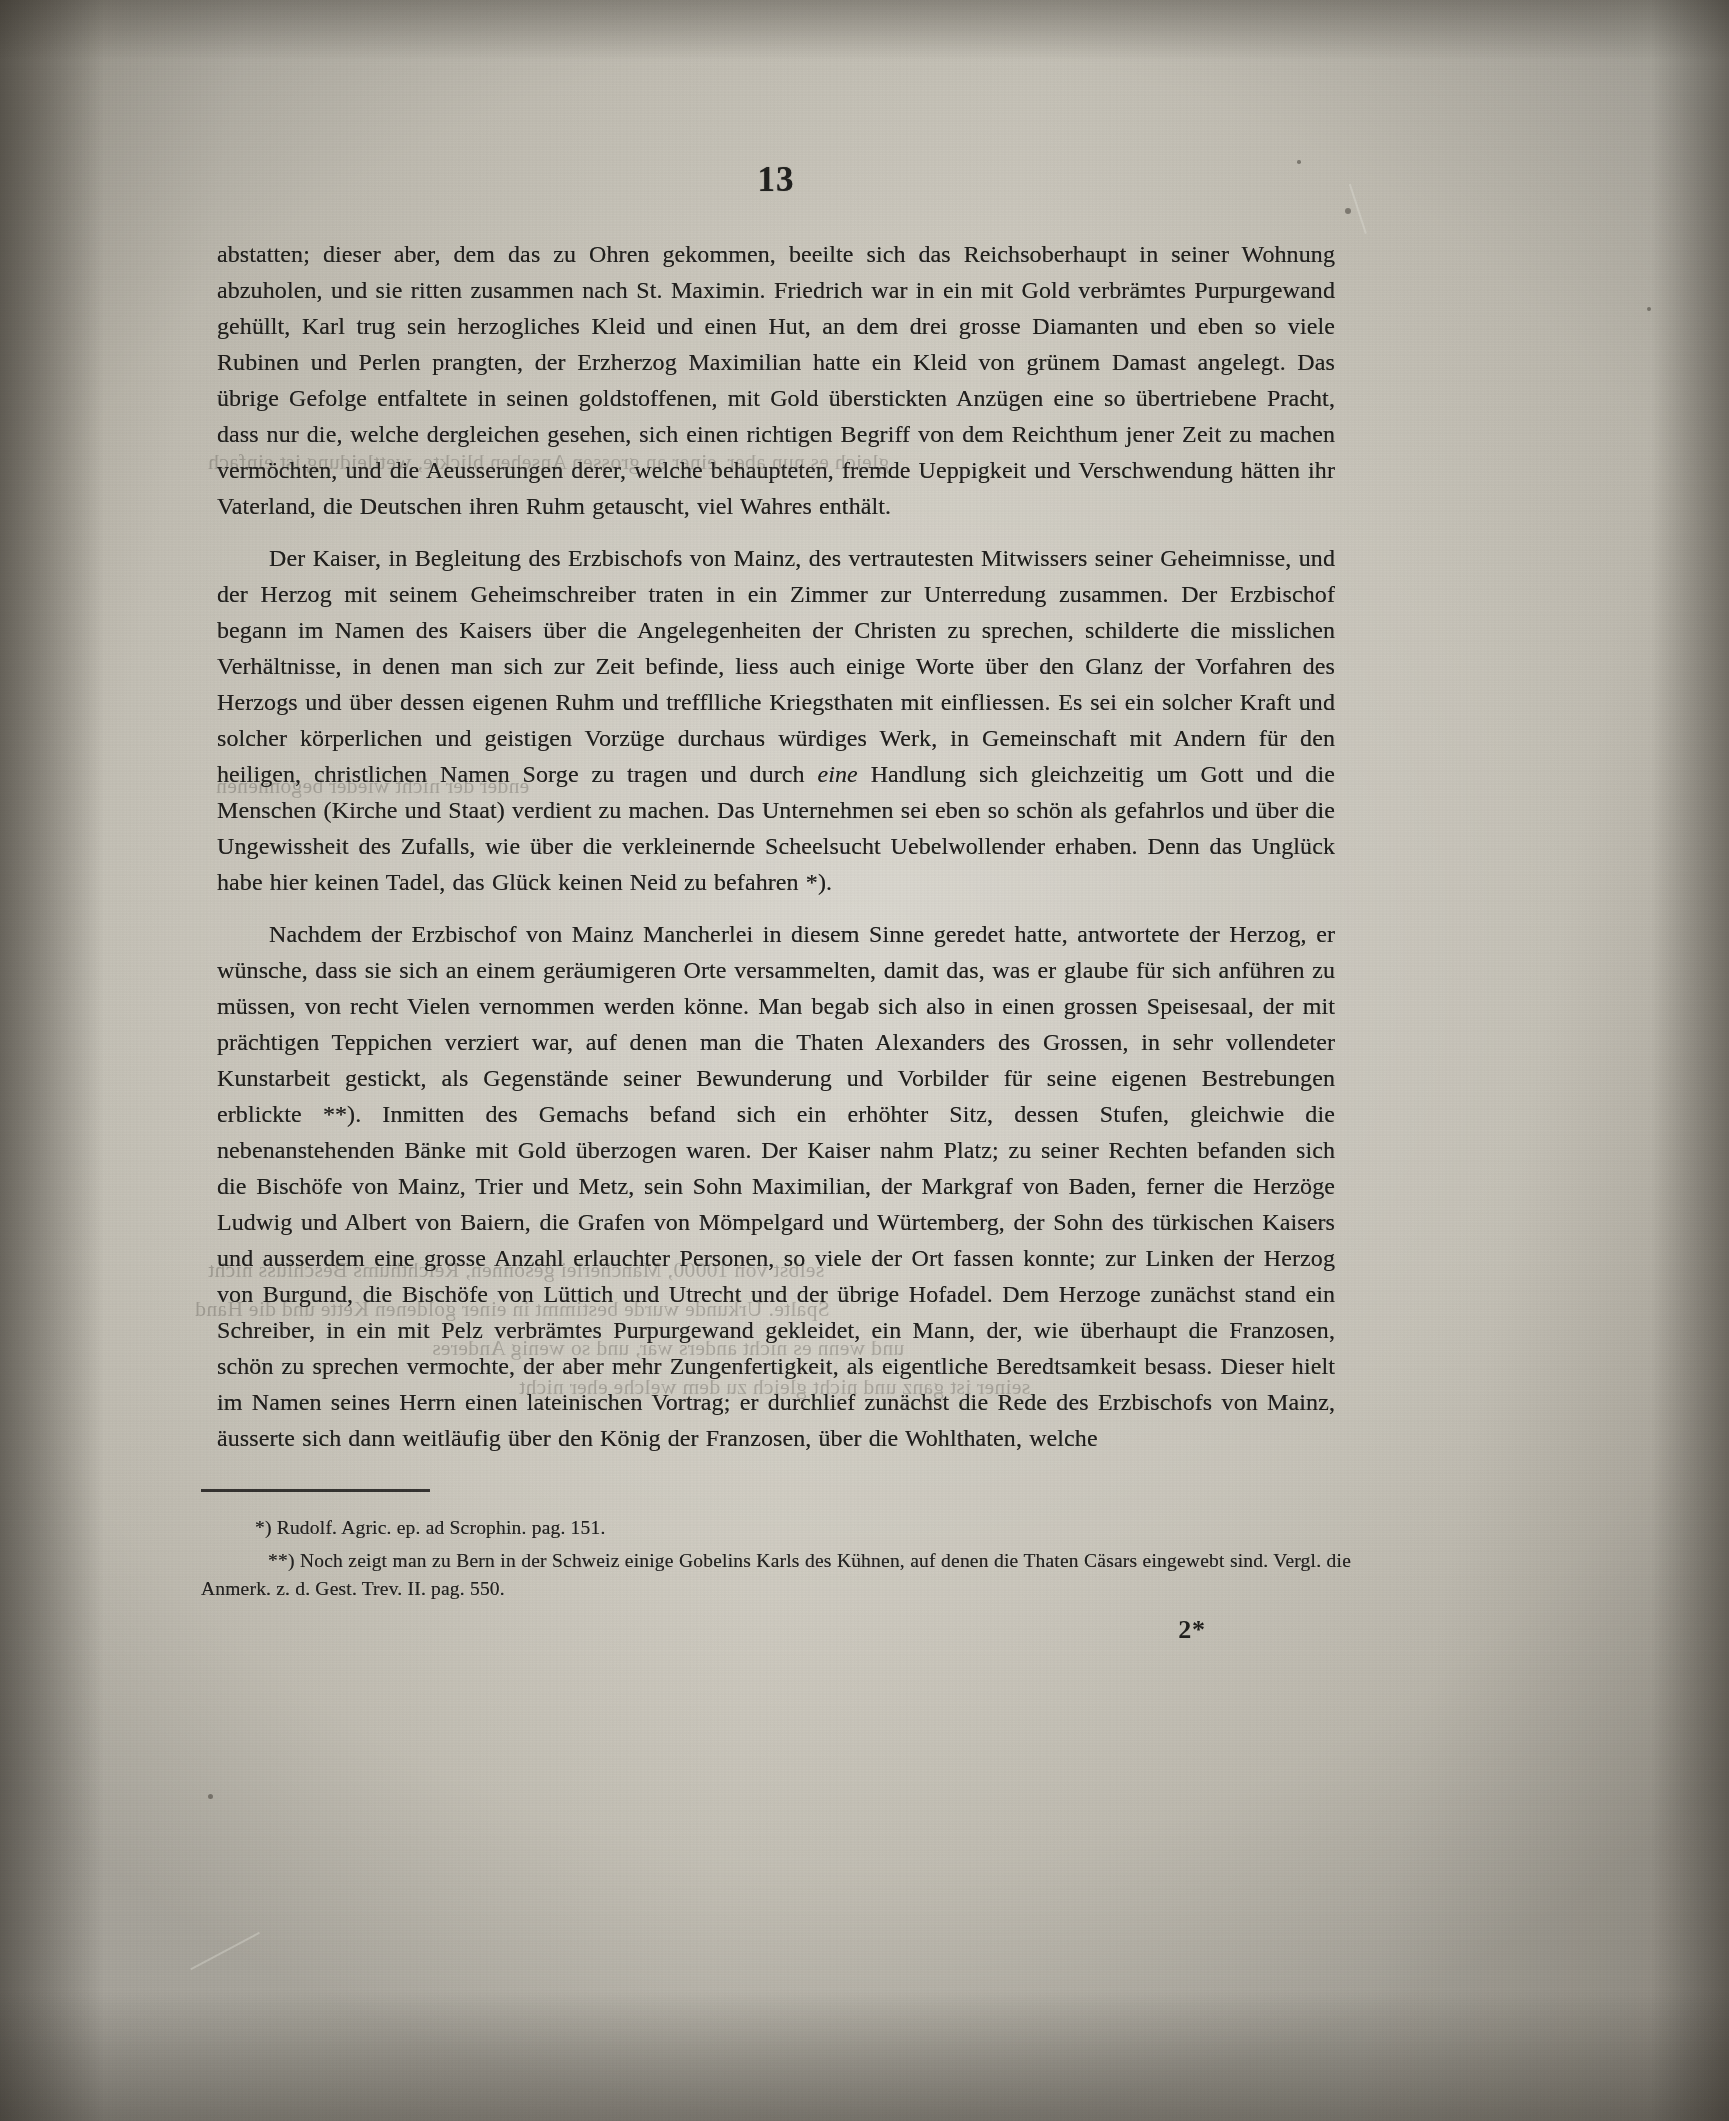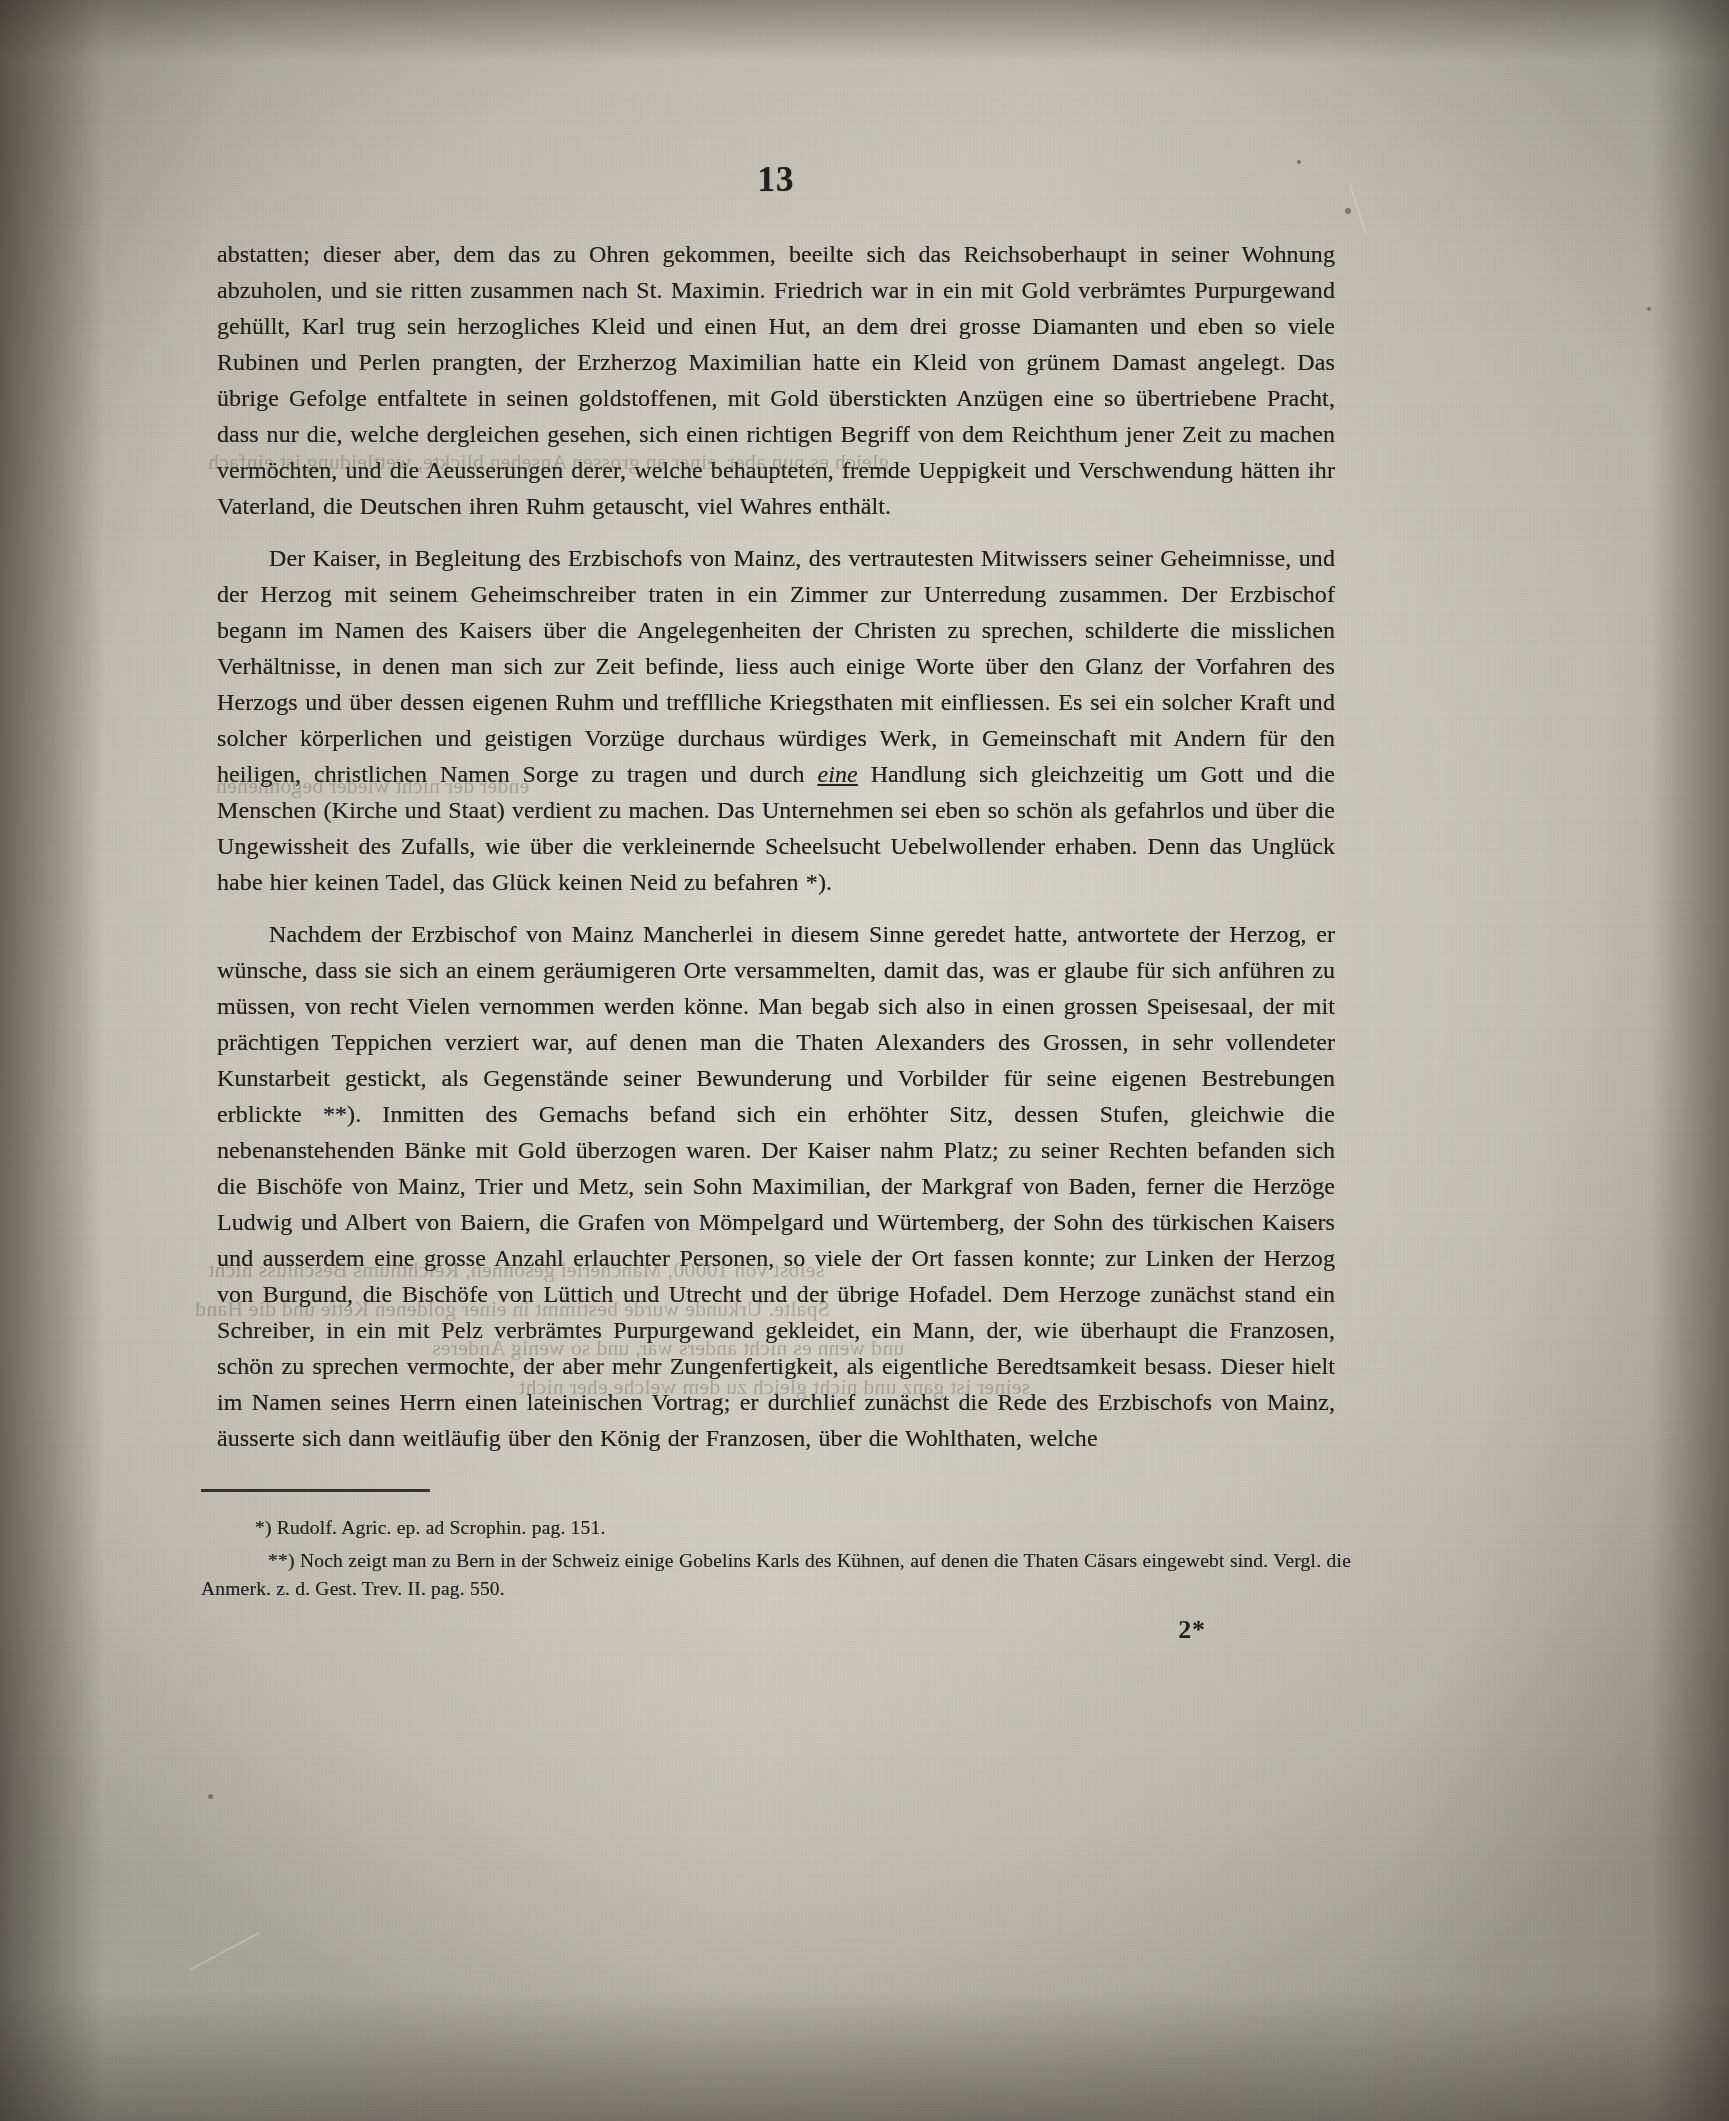--- a/index.html
+++ b/index.html
@@ -86,21 +86,21 @@
     font-size: 24px;
     line-height: 36px;
     color: #1f1e1c;
     letter-spacing: 0.1px;
     word-spacing: 1px;
     text-shadow: 0 0 0.5px rgba(20,18,14,.55);
   }
   .body-text p.indent {
     text-indent: 52px;
   }
-  .body-text em { font-style: italic; text-decoration: underline; }
+  .body-text em { font-style: italic; }
   .rule {
     width: 229px;
     height: 2.6px;
     background: #1f1e1c;
     margin: 33px 0 22.5px 0;
     opacity: .88;
   }
   .notes p {
     margin: 0 0 5.2px 0;
     font-size: 19.5px;

